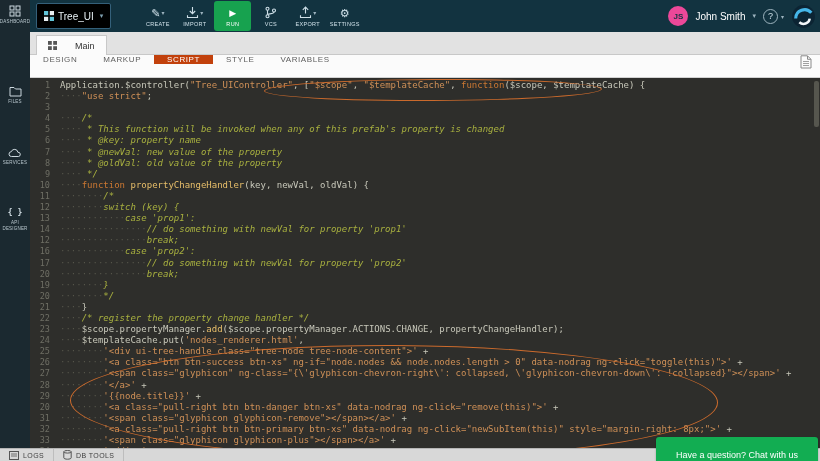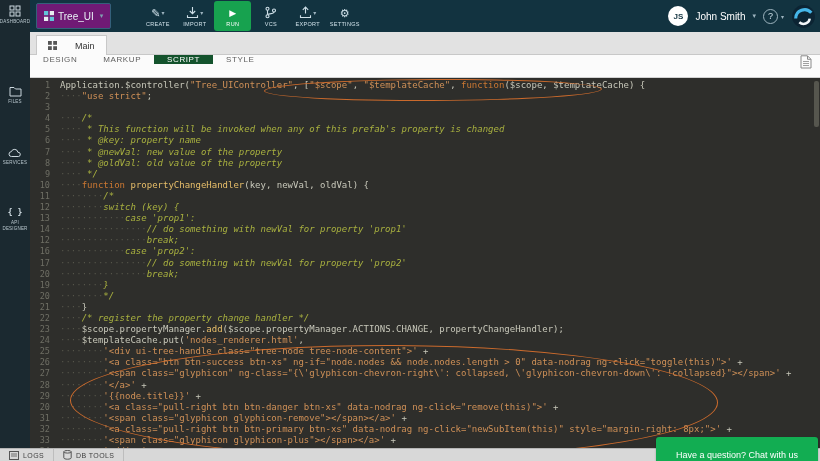--- a/index.html
+++ b/index.html
@@ -9,47 +9,47 @@
 
   
   .sidebar{position:absolute;left:0;top:0;width:30px;height:448px;background:#1b2930;z-index:4}
   .side-item{position:absolute;left:0;width:30px;display:flex;flex-direction:column;align-items:center;gap:2px;color:#ccd8de;cursor:pointer}
   .side-item .lbl{font-size:4.5px;letter-spacing:.2px;text-align:center;line-height:1.4;color:#b9c7ce}
   .side-item svg{display:block}
   .braces{font-family:"DejaVu Sans Mono",monospace;font-size:8px;font-weight:bold;color:#ccd8de;line-height:10px}
 
   
   .topbar{position:absolute;left:30px;top:0;width:790px;height:32px;background:#123340;display:flex;align-items:center;z-index:4}
-  .proj-tab{display:flex;align-items:center;gap:4px;height:26px;margin-left:6px;padding:0 7px;background:#701a75;border:1px solid #34607a;border-radius:2px;color:#e9f2f6;font-size:10px;cursor:pointer}
+  .proj-tab{display:flex;align-items:center;gap:4px;height:26px;margin-left:6px;padding:0 7px;background:#000000;border:1px solid #34607a;border-radius:2px;color:#e9f2f6;font-size:10px;cursor:pointer}
   .proj-caret{color:#7fa0b1;font-size:7px;margin-left:2px}
   .toolbar{display:flex;margin-left:28px}
   .tb-item{width:37px;height:30px;display:flex;flex-direction:column;align-items:center;justify-content:center;gap:1px;color:#cfe0e8;cursor:pointer;border-radius:3px}
   .tb-ico{height:14px;display:flex;align-items:center;gap:1px}
   .tb-ico .glyph{font-size:11px;line-height:12px}
   .tb-ico .caret{font-size:6px;color:#9db4bf}
   .tb-lbl{font-size:5.5px;letter-spacing:.3px;color:#cfe0e8}
   .tb-item.run{background:#17a24f;margin:0 1px}
   .tb-item.run .glyph{color:#fff;font-size:9px}
   .tb-item.run .tb-lbl{color:#fff}
   .user-area{margin-left:auto;display:flex;align-items:center;gap:7px;padding-right:4px}
-  .avatar{width:20px;height:20px;border-radius:50%;background:#ffffff;color:#123340;font-size:8px;font-weight:bold;display:flex;align-items:center;justify-content:center;cursor:pointer}
+  .avatar{width:20px;height:20px;border-radius:50%;background:#ec4899;color:#123340;font-size:8px;font-weight:bold;display:flex;align-items:center;justify-content:center;cursor:pointer}
   .uname{color:#fff;font-size:10px;cursor:pointer}
   .ucaret{color:#9db4bf;font-size:7px;cursor:pointer}
   .help{width:15px;height:15px;border-radius:50%;border:1px solid #9db4bf;color:#cfe0e8;font-size:9px;display:flex;align-items:center;justify-content:center;cursor:pointer}
   .help-caret{color:#9db4bf;font-size:6px;margin-left:-4px;cursor:pointer}
   .logo{width:25px;height:25px;cursor:pointer}
 
   
   .maintab-strip{position:absolute;left:30px;top:32px;width:790px;height:23px;background:#e2e2e2;border-bottom:1px solid #c8c8c8;z-index:3}
   .main-tab{position:absolute;left:6px;top:3px;height:20px;display:inline-flex;align-items:center;gap:18px;padding:0 11px;background:#fbfbfb;border:1px solid #c8c8c8;border-bottom:none;font-size:9px;color:#333;cursor:pointer}
 
   
   .subtab-strip{position:absolute;left:30px;top:55px;width:790px;height:23px;background:#fbfbfb;border-bottom:1px solid #d2d2d2;display:flex;align-items:flex-start;z-index:3}
   .subtab{font-size:8px;letter-spacing:.6px;color:#5d5d5d;padding:0 13px;display:flex;align-items:center;cursor:pointer}
-  .subtab.active{background:#14532d;color:#fff}
+  .subtab.active{background:#c2410c;color:#fff}
   .doc-ico{margin-left:auto;margin-right:8px;display:flex;align-items:center;cursor:pointer}
 
   
   .editor{position:absolute;left:30px;top:78px;width:790px;height:370px;background:#2e2e2b;overflow:hidden;
     font-family:"DejaVu Sans Mono",monospace;font-size:9px;cursor:text}
   .gutter{position:absolute;left:0;top:2px;width:26px;text-align:right;padding-right:6px;color:#6e6e64;font-size:8.5px}
   .gutter .gline{height:11.1px;line-height:11.1px}
   .code{position:absolute;left:30px;top:2px;right:8px;white-space:pre;overflow:hidden}
   .cline{height:11.1px;line-height:11.1px;white-space:pre}
   .t-w{color:#55554a}
@@ -206,20 +206,21 @@
         </svg>
       <span>Main</span>
     </div>
   </div>
 
   <div class="subtab-strip">
     <span class="subtab">DESIGN</span>
     <span class="subtab">MARKUP</span>
     <span class="subtab active">SCRIPT</span>
     <span class="subtab">STYLE</span>
+    <span class="subtab">VARIABLES</span>
     <span class="doc-ico">
       <svg width="12" height="14" viewBox="0 0 12 14">
           <g fill="none" stroke="#8a8a8a" stroke-width="1">
             <path d="M1 .8h6.5L11 4.3V13H1z"></path>
             <path d="M7.5 1v3.3H11"></path>
             <path d="M3 6.5h6M3 8.5h6M3 10.5h6" stroke-width=".8"></path>
           </g>
         </svg>
     </span>
   </div>

